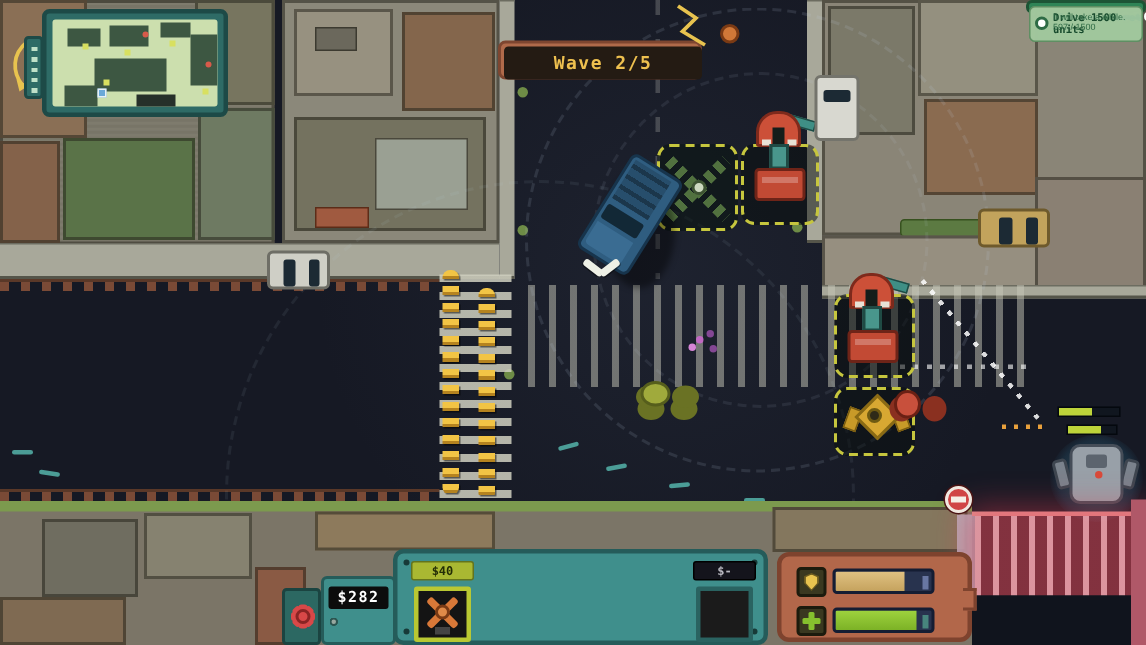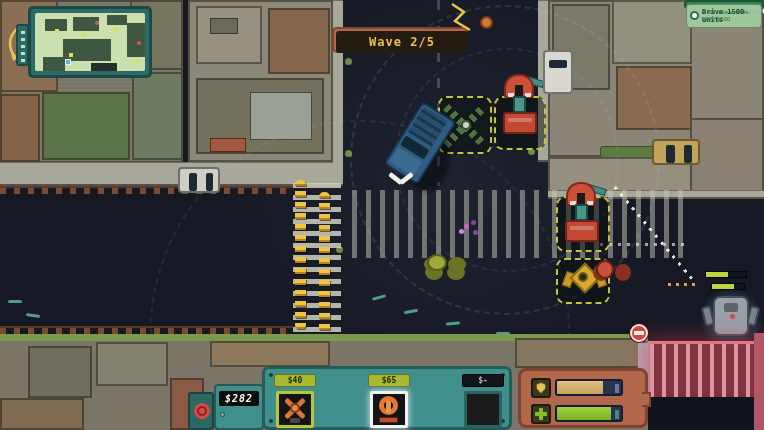--- a/index.html
+++ b/index.html
@@ -117,21 +117,21 @@
   .mcard .md{position:relative;font-size:6px;line-height:7px;color:#2f6b45;margin-top:1px;font-family:"Liberation Sans",sans-serif;}
   .mcard.done .mt,.mcard.done .md{color:#2e8a92;text-decoration:line-through;}
 
   .moneybox{left:188px;top:392px;width:26px;height:38px;background:#2c6862;border:2px solid #1b4441;border-radius:3px;z-index:20;}
   .gear{left:3px;top:8px;width:18px;height:18px;}
   .gear i{position:absolute;left:1px;top:6px;width:16px;height:6px;background:#d84848;border-radius:2px;}
   .gear i.v{transform:rotate(90deg);} .gear i.d1{transform:rotate(45deg);} .gear i.d2{transform:rotate(-45deg);}
   .gear u{position:absolute;left:4px;top:4px;width:10px;height:10px;border-radius:50%;background:#d84848;border:2px solid #8a2424;}
   .moneymain{left:214px;top:384px;width:50px;height:46px;background:#3f8f8c;border:2px solid #255c5a;border-radius:4px;z-index:20;}
   .moneydisp{left:3px;top:5px;width:40px;height:15px;background:#0c0c0c;border-radius:2px;
-             display:flex;align-items:center;justify-content:center;color:#fff;font-size:10px;font-weight:bold;letter-spacing:1px;font-style:italic;}
+             display:flex;align-items:center;justify-content:center;color:#fff;font-size:10px;font-weight:bold;letter-spacing:1px;}
   .dots{left:4px;top:26px;width:40px;height:8px;display:flex;gap:3px;}
   .dots i{position:relative;width:5px;height:5px;border-radius:50%;background:#98a8a0;border:1px solid #2c5450;}
 
   .shop{left:262px;top:366px;width:250px;height:64px;background:#3f8f8c;border:3px solid #255c5a;border-radius:7px;z-index:20;}
   .screw{width:4px;height:4px;border-radius:50%;background:#173a38;}
   .slot{width:46px;height:58px;top:3px;}
   .price{left:2px;top:2px;width:42px;height:13px;background:#a9b832;border:1px solid #64741c;border-radius:2px;
          display:flex;align-items:center;justify-content:center;color:#232d06;font-size:8px;font-weight:bold;}
   .price.dark{background:#14141c;border-color:#000;color:#b8b8c0;}
   .ibox{left:4px;top:19px;width:38px;height:37px;background:#141414;border:3px solid #b9c832;border-radius:2px;}
@@ -419,28 +419,20 @@
 
     <div class="slot" style="left:7px;">
       <div class="price">$40</div>
       <div class="ibox ic-quad">
           <i class="a"></i>
           <i class="b"></i>
           <u></u>
           <s></s>
         </div>
     </div>
-    <div class="slot sel" style="left:101px;">
-      <div class="price">$65</div>
-      <div class="ibox ic-mag">
-          <u></u>
-          <s></s>
-          <i></i>
-        </div>
-    </div>
     <div class="slot" style="left:195px;">
       <div class="price dark">$-</div>
       <div class="ibox empty"></div>
     </div>
   </div>
 
   <div class="status">
     <span class="tabr"></span>
     <div class="sicon" style="left:10px;top:7px;">
       <span class="shield-shape">

